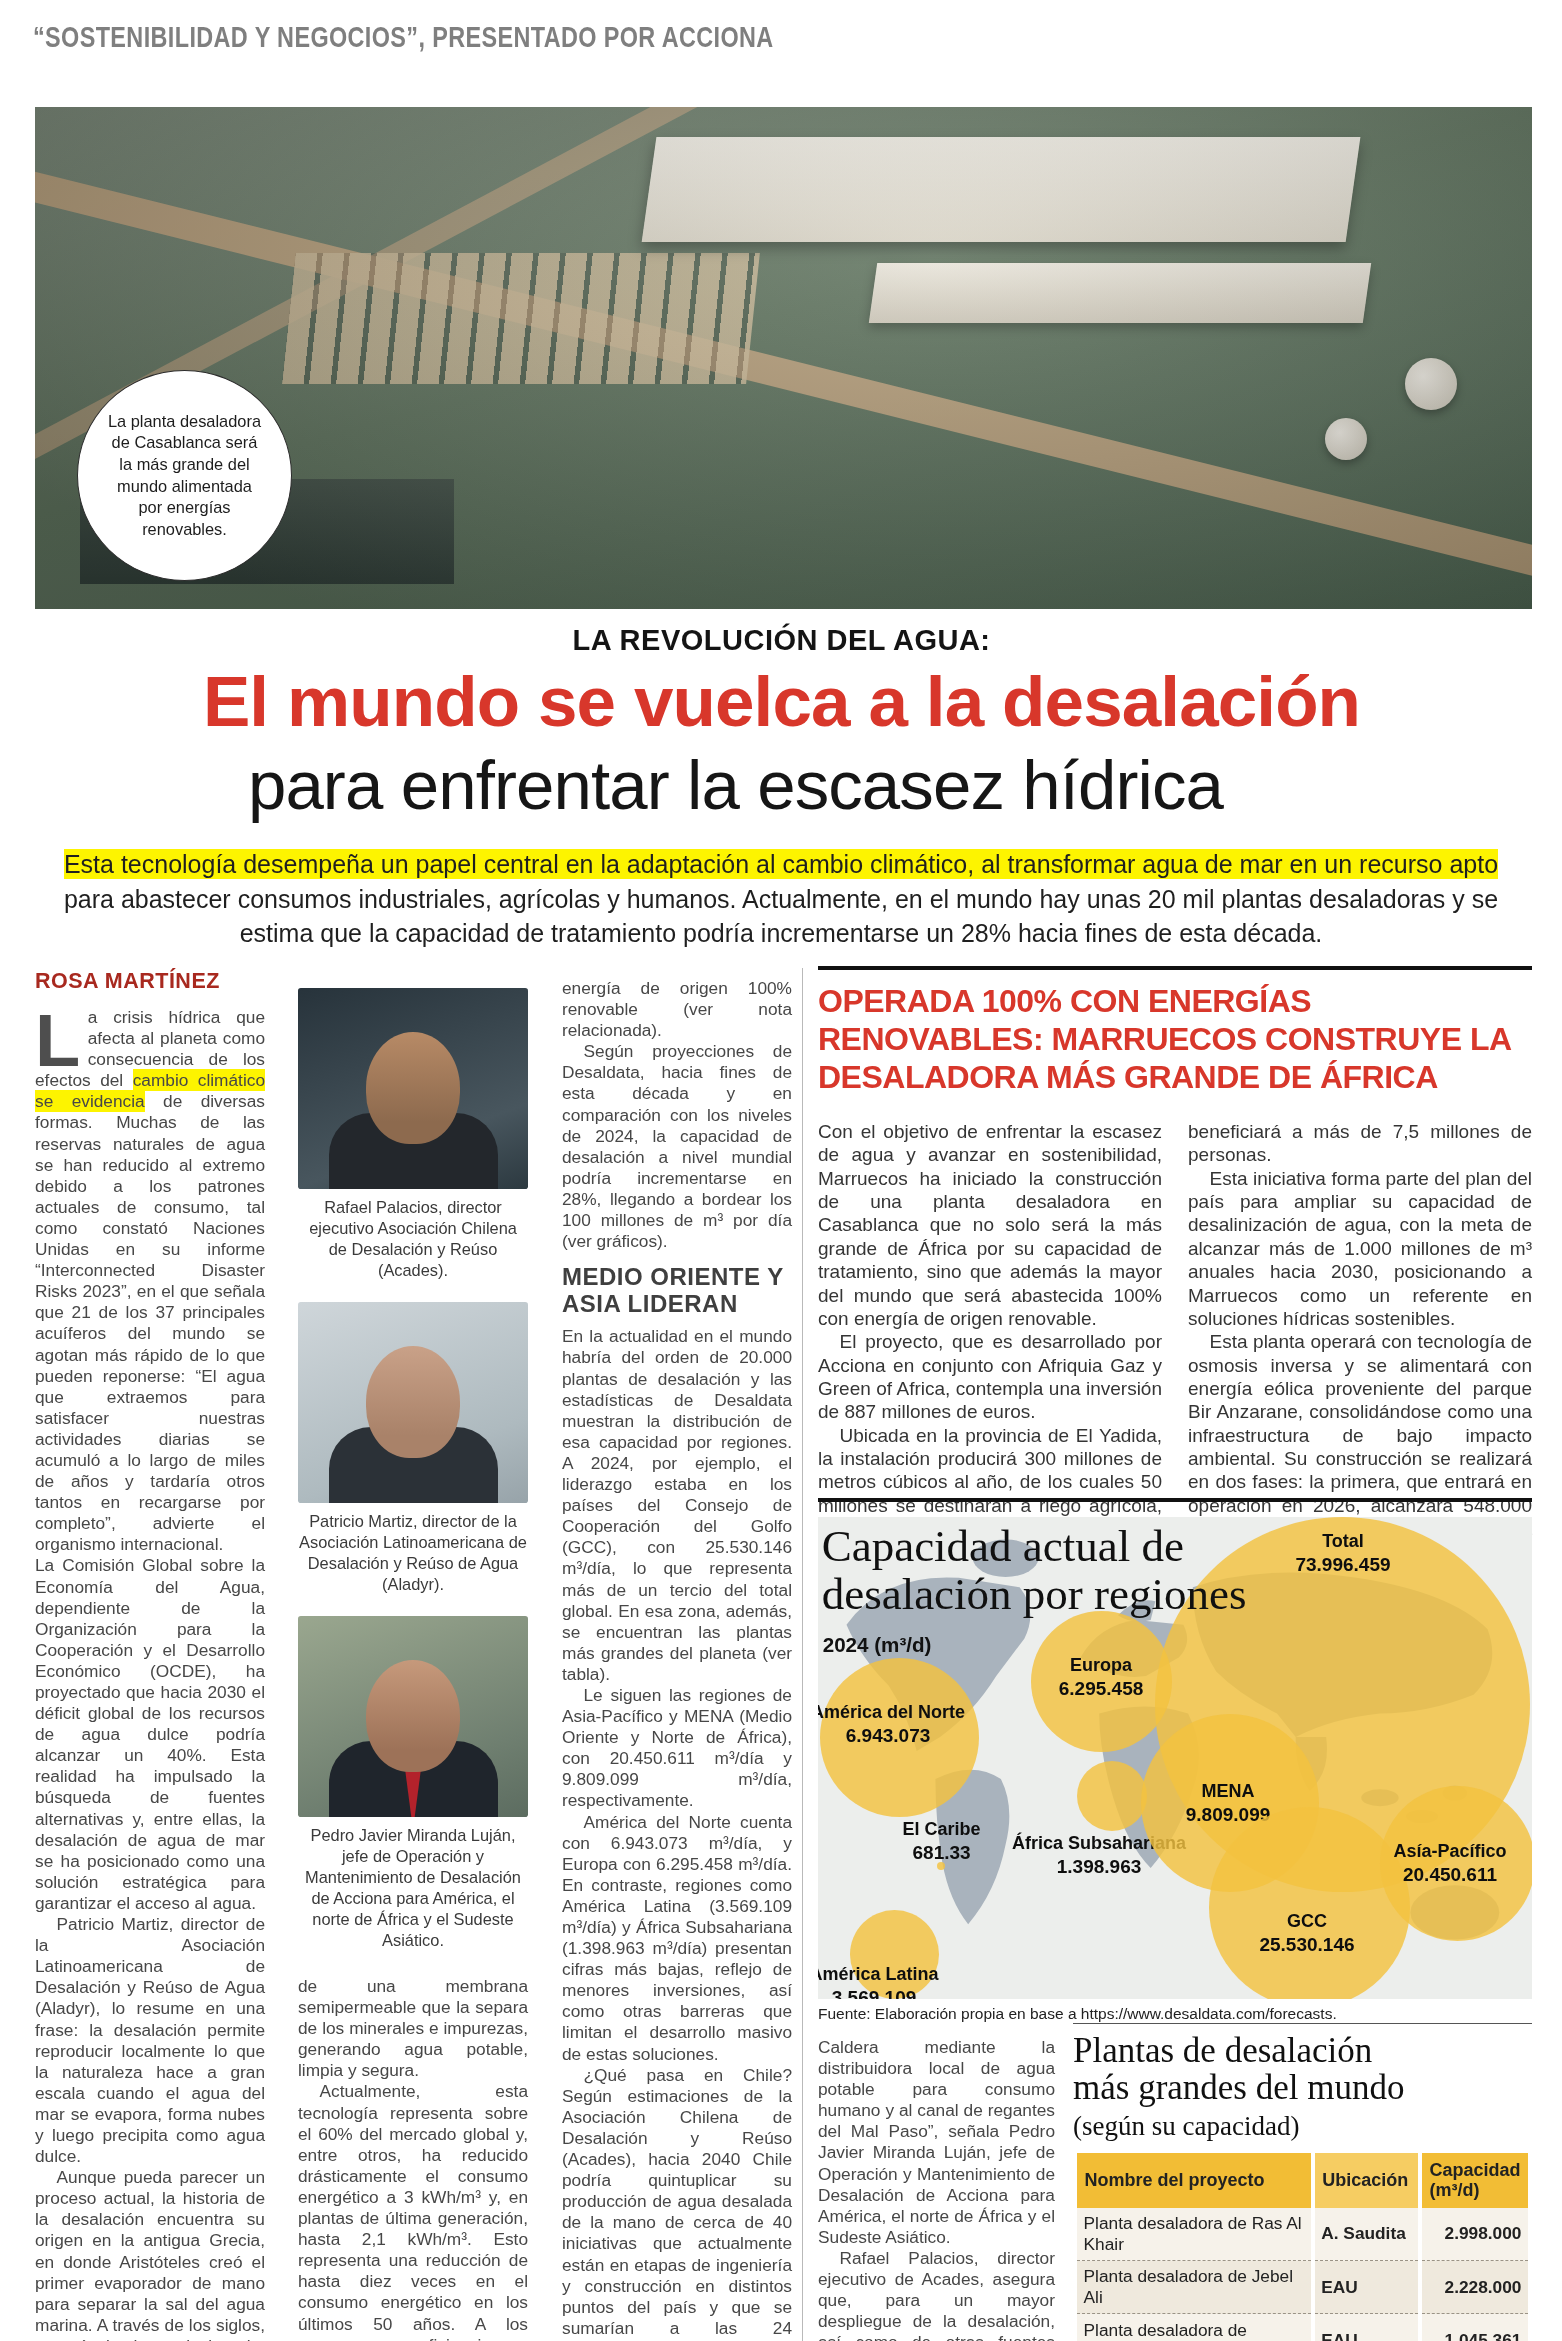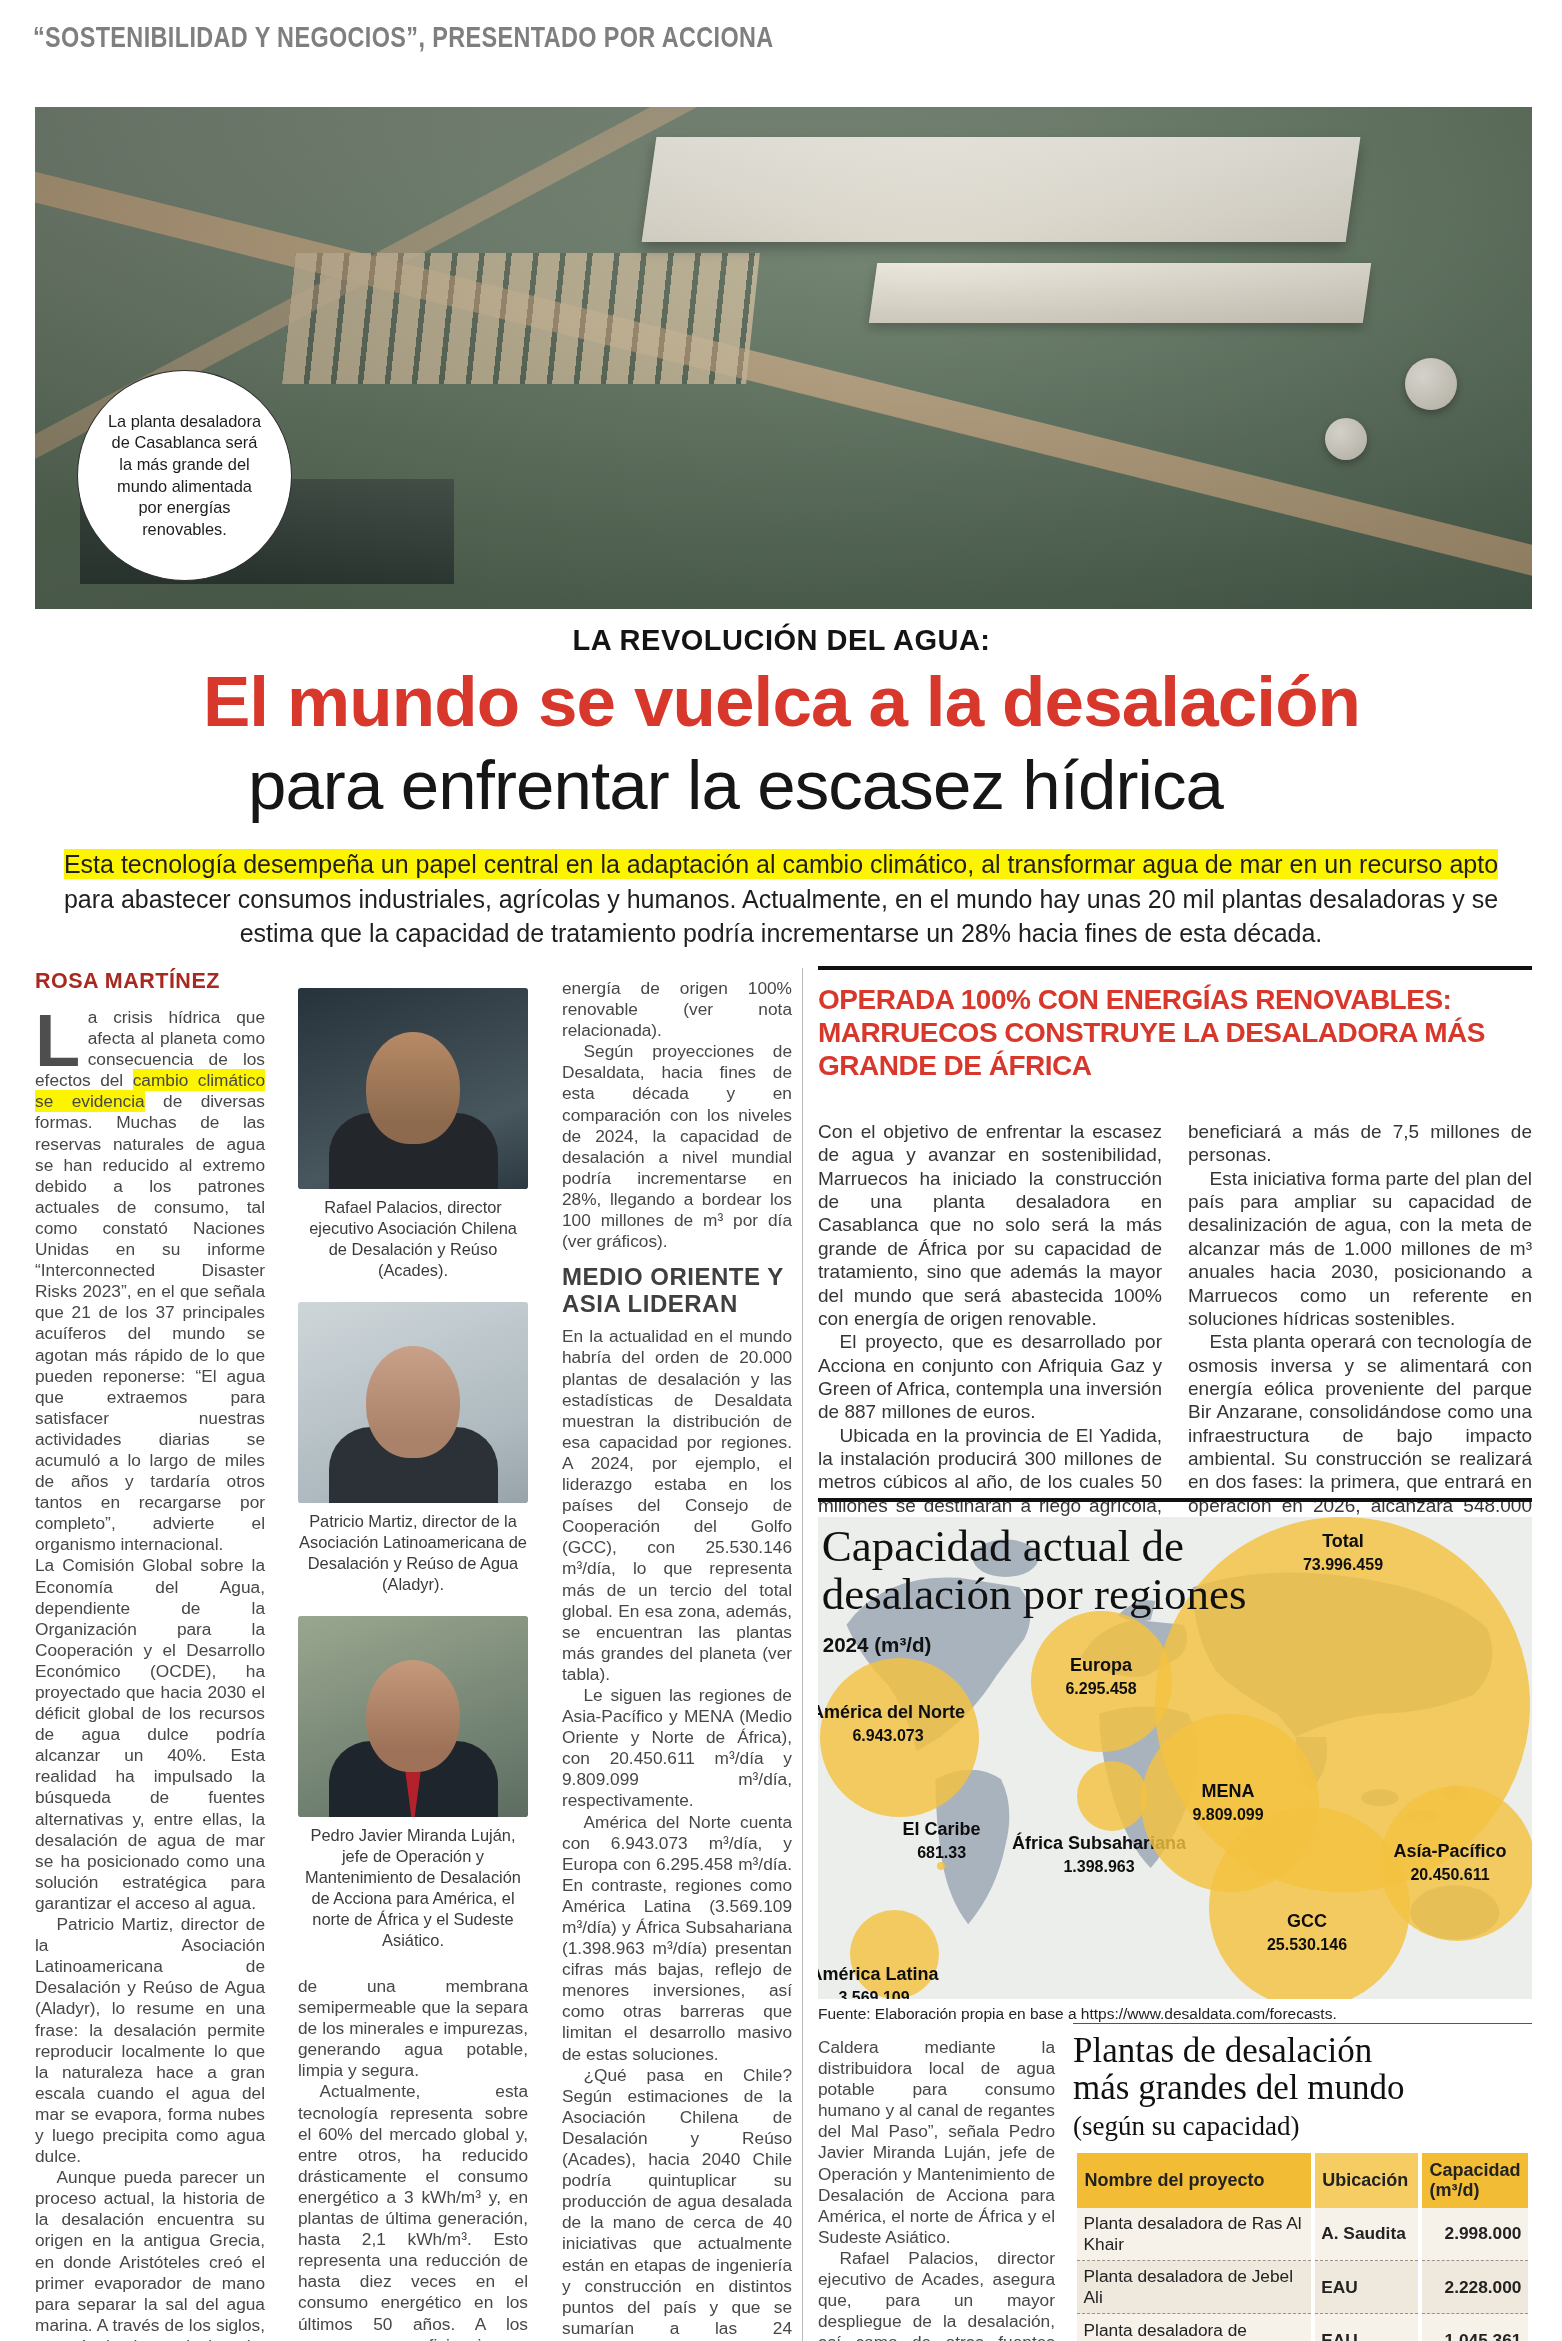--- a/index.html
+++ b/index.html
@@ -46,34 +46,34 @@
   .p1 .body{background:#23272c;}
   .p2{background:linear-gradient(160deg,#cfd6da,#aebabf 70%,#97a3a9);}
   .p2 .head{background:linear-gradient(180deg,#c9a188,#a98269 80%);}
   .p2 .body{background:#2b3137;}
   .p3{background:linear-gradient(160deg,#9aa78f,#6f7f70 70%,#5c6c60);}
   .p3 .head{background:linear-gradient(180deg,#c6997b,#9d7258 80%);}
   .p3 .body{background:#1f252c;}
   .caption{margin:0 0 20.6px 0;font-size:16.4px;line-height:1.28;text-align:center;color:#3a3a3a;}
   
   #sidebar-rule-top{left:818px;top:966px;width:714px;height:4.2px;background:#111;}
-  #sidebar-title{left:818px;top:983px;width:714px;font-size:28px;line-height:1.18;font-weight:bold;color:#d8372b;letter-spacing:-0.5px;}
+  #sidebar-title{left:818px;top:983px;width:714px;font-size:32px;line-height:1.18;font-weight:bold;color:#d8372b;letter-spacing:-0.5px;}
   .sbcol p{margin:0;font-size:19px;line-height:1.23;text-align:justify;color:#353535;hyphens:auto;}
   .sbcol p + p{text-indent:21.5px;}
   #sb1{left:818px;top:1120px;width:344px;}
   #sb2{left:1188px;top:1120px;width:344px;}
   #sidebar-rule-bot{left:818px;top:1498px;width:714px;height:4.2px;background:#111;}
   
   #map{left:818px;top:1517px;width:714px;height:482px;background:#eceeec;overflow:hidden;}
   #map svg{position:absolute;left:0;top:0;}
   #map-title{position:absolute;left:3.7px;top:4.7px;font-family:"Liberation Serif",serif;font-size:45px;line-height:1.08;color:#101010;}
   #map-unit{position:absolute;left:4.7px;top:116px;font-size:20.6px;font-weight:bold;color:#111;}
   .bubble{position:absolute;border-radius:50%;background:#f3c23f;opacity:.82;}
   .blabel{position:absolute;width:206px;text-align:center;font-weight:bold;color:#0e0e0e;font-size:18px;line-height:1.25;}
-  .blabel .bval{font-size:16px;}
+  .blabel .bval{font-size:19px;}
   #map-source{left:818px;top:2005px;font-size:15.5px;color:#222;}
   
   #table-rule{left:1073px;top:2023px;width:459px;height:1.4px;background:#555;}
   #table-title{left:1073px;top:2032px;width:459px;font-family:"Liberation Serif",serif;font-size:35px;line-height:1.06;color:#101010;}
   #table-sub{left:1073px;top:2111px;width:459px;font-family:"Liberation Serif",serif;font-size:27px;color:#101010;}
   #dtable{left:1073px;top:2153px;width:459px;border-collapse:separate;border-spacing:4.7px 0;font-size:17.3px;color:#222;}
   #dtable th{background:#f2bd35;text-align:left;vertical-align:middle;font-size:18px;padding:6.6px 7.5px;line-height:1.15;}
   #dtable th.hc{background:#f6cd62;}
   #dtable td{padding:5.2px 6.6px;border-bottom:1.4px dashed #9a9386;vertical-align:middle;background:#efe9dd;}
   #dtable tr:nth-child(odd) td{background:#f6f2ea;}

